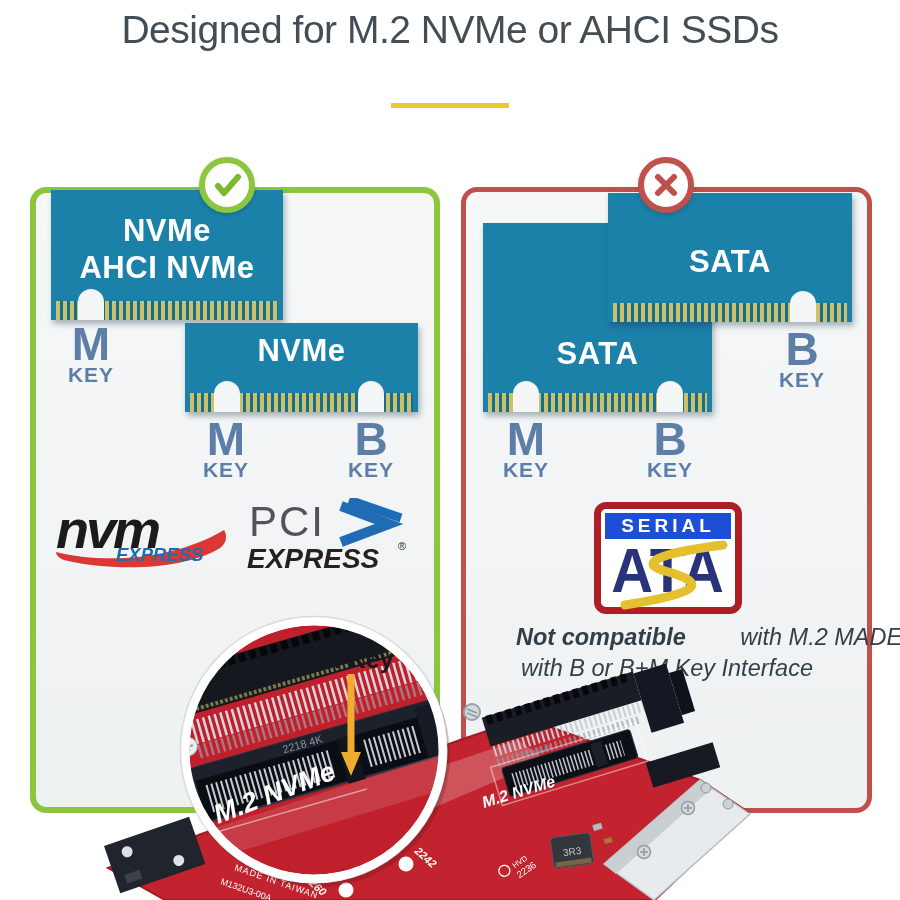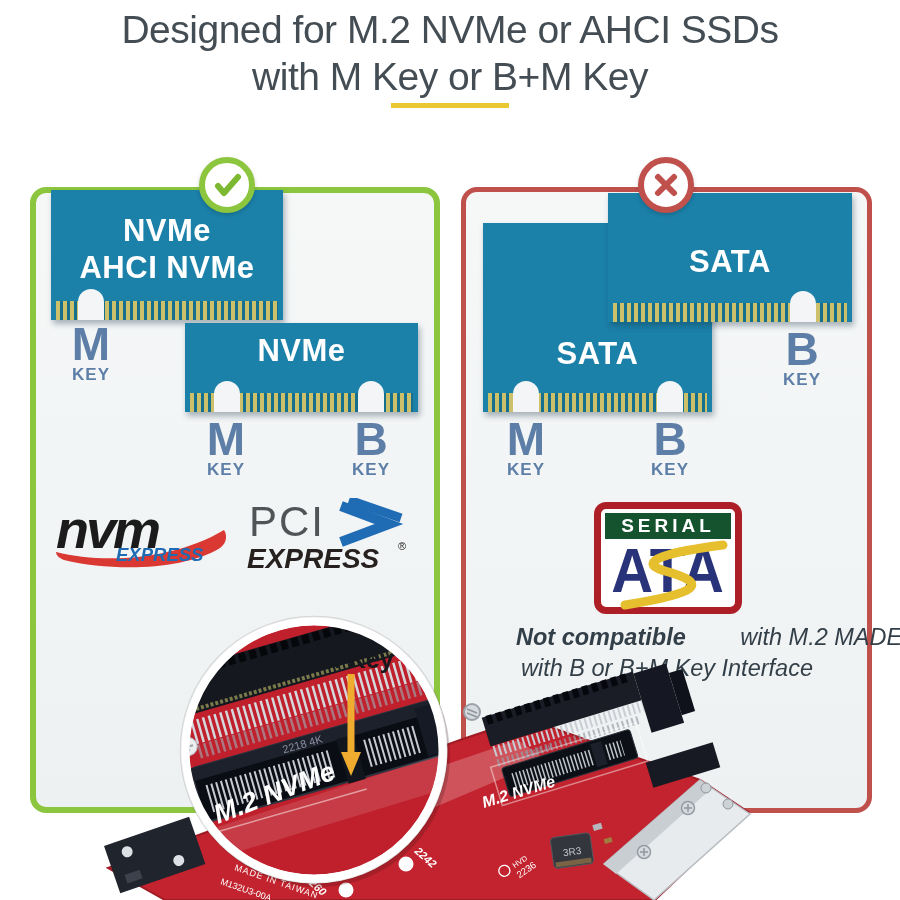--- a/index.html
+++ b/index.html
@@ -38,34 +38,34 @@
   #card2{left:185px;top:323px;width:233px;height:89px;}
   #card2 .cardlabel{padding-top:9px;}
   #card3{left:608px;top:193px;width:244px;height:129px;}
   #card3 .cardlabel{padding-top:50px;}
   #card4{left:483px;top:223px;width:229px;height:189px;}
   #card4 .cardlabel{position:absolute;left:0;top:112px;width:100%;}
 
   
   .keylabel{position:absolute;width:80px;text-align:center;color:#5d7ea7;font-weight:bold;}
   .keylabel .letter{display:block;font-size:46px;line-height:44px;}
-  .keylabel .word{display:block;font-size:17px;line-height:18px;letter-spacing:1px;}
+  .keylabel .word{display:block;font-size:21px;line-height:18px;letter-spacing:1px;}
   #key-c1{left:51px;top:322px;}
   #key-c2m{left:186px;top:417px;}
   #key-c2b{left:331px;top:417px;}
   #key-c3b{left:762px;top:327px;}
   #key-c4m{left:486px;top:417px;}
   #key-c4b{left:630px;top:417px;}
 
   
   #nvm-logo{left:54px;top:500px;width:180px;height:78px;}
   #pci-logo{left:243px;top:498px;width:166px;height:80px;}
   #sata-logo{left:594px;top:502px;width:148px;height:112px;box-sizing:border-box;
              border:7px solid #ae1e27;border-radius:12px;background:#fff;}
-  #sata-serial{margin:4px 4px 0 4px;height:26px;background:#14532d;color:#fff;text-align:center;
+  #sata-serial{margin:4px 4px 0 4px;height:26px;background:#1d4ed8;color:#fff;text-align:center;
                font-weight:bold;font-size:19px;line-height:26px;letter-spacing:4px;}
   #sata-ata{color:#29337a;font-weight:bold;font-size:58px;line-height:62px;text-align:center;
             letter-spacing:1px;transform:scaleY(1.08);}
   #sata-s{position:absolute;left:0;top:0;width:148px;height:112px;pointer-events:none;}
 
   
   #note{left:468px;top:622px;width:398px;text-align:center;font-style:italic;font-size:23.5px;
         line-height:31px;color:#333f48;}
   #note span{white-space:pre;margin-left:48px;}
   #note .b{font-weight:bold;}
@@ -74,21 +74,20 @@
   #photo{left:88px;top:612px;width:812px;height:288px;}
   svg text{font-family:"Liberation Sans",sans-serif;}
 </style>
 </head>
 <body>
 
 <div id="canvas">
 
   <div class="abs" id="title">
     <div>Designed for M.2 NVMe or AHCI SSDs</div>
-    <div>with M Key or B+M Key</div>
   </div>
   <div class="abs" id="underline"></div>
 
   <div class="panel" id="left-panel"></div>
   <div class="panel" id="right-panel"></div>
 
   <div class="card" id="card1">
     <div class="cardlabel">
       <div>NVMe</div>
       <div>AHCI NVMe</div>

